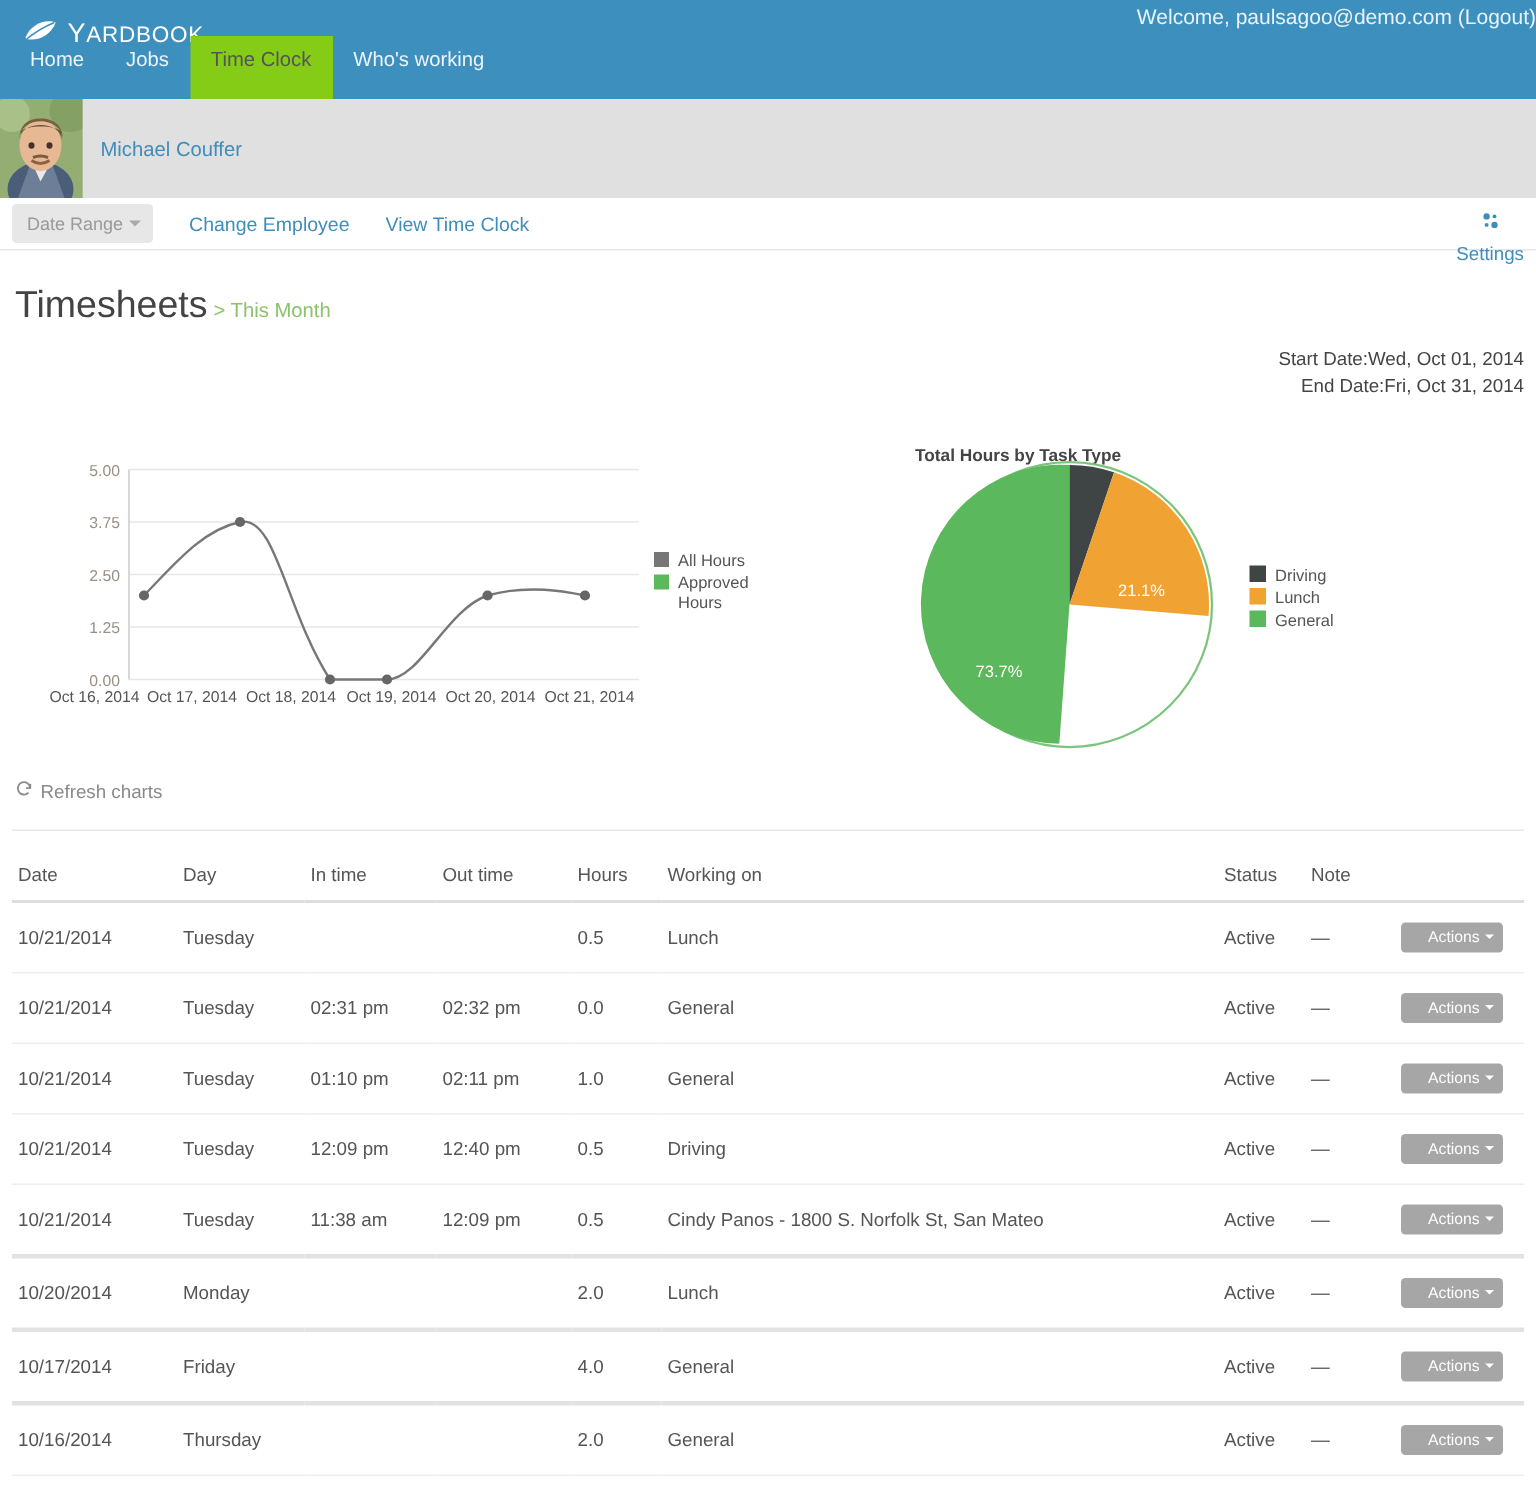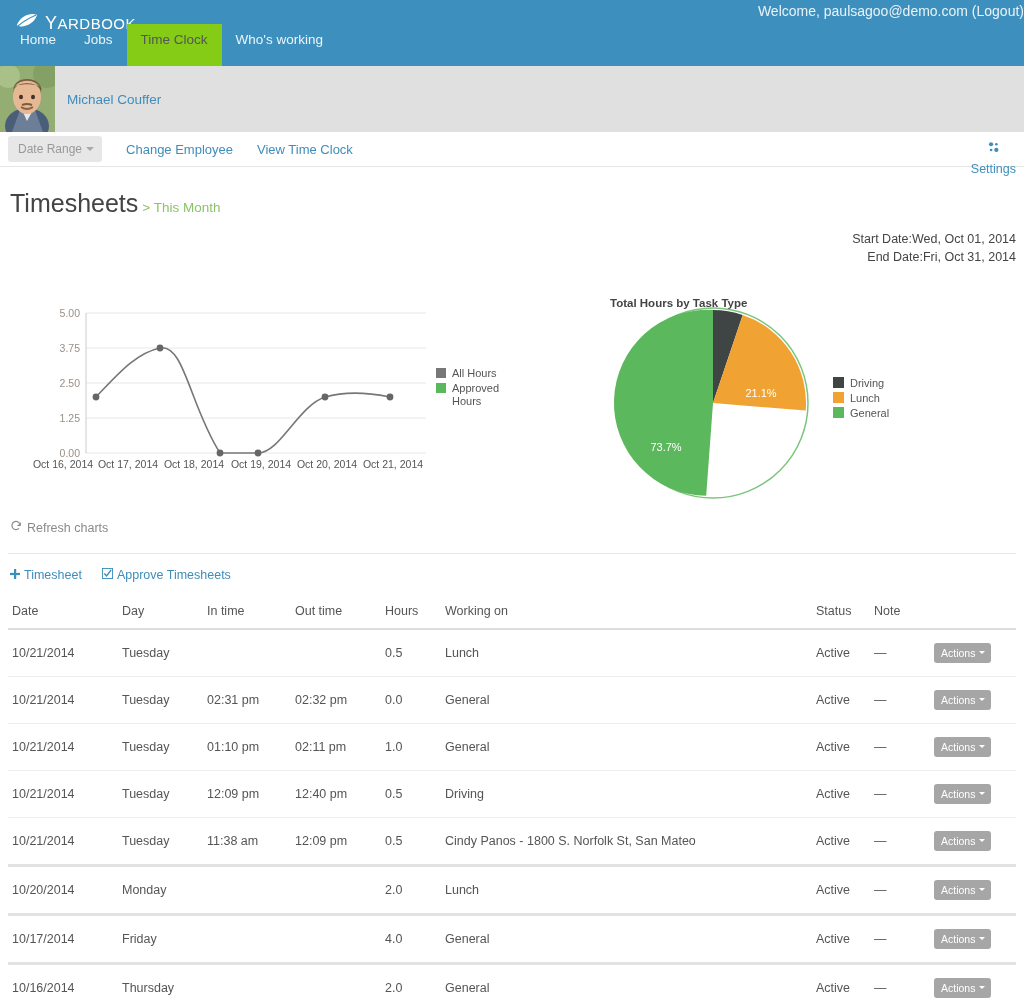--- a/index.html
+++ b/index.html
@@ -106,21 +106,21 @@
   }
   table.ts td {
     font-size:12.5px; color:#555555; padding:13px 4px;
     border-bottom:1px solid #eeeeee;
   }
   table.ts tr.group-end td { border-bottom:3px solid #e2e2e2; }
   td.muted { color:#9a9a9a; }
   td.hours { color:#555555; }
   .btn-actions {
     background:#a6a6a6; color:#ffffff; border:none; border-radius:3px;
-    font-size:10.5px; padding:4px 16px 4px 7px; position:relative;
+    font-size:10.5px; padding:4px 16px 4px 18px; position:relative;
     cursor:pointer; font-family:inherit; display:inline-block;
   }
   .btn-actions .caret {
     position:absolute; right:6px; top:50%; margin-top:-2px;
     border-left:3.5px solid transparent; border-right:3.5px solid transparent;
     border-top:3.5px solid #ffffff;
   }
   .col-date{width:110px}.col-day{width:85px}.col-in{width:88px}
   .col-out{width:90px}.col-hours{width:60px}.col-work{}
   .col-status{width:58px}.col-note{width:60px}.col-act{width:86px}
@@ -284,40 +284,20 @@
       <svg width="12" height="12" viewBox="0 0 16 16" fill="none" stroke="#8a8a8a" stroke-width="1.6">
         <path d="M13.5 7 A5.5 5.5 0 1 0 12 11.2"></path>
         <path d="M13.6 3.4 L13.6 7.2 L9.9 7.2" stroke-linejoin="round"></path>
       </svg>
     </span>
     <span>Refresh charts</span>
   </div>
 
   <div class="divider"></div>
 
-  <div class="actionlinks">
-    <a>
-      <span>
-        <svg width="10" height="10" viewBox="0 0 10 10" fill="#3f8dba">
-          <rect x="4" y="0" width="2.2" height="10"></rect>
-            <rect x="0" y="3.9" width="10" height="2.2"></rect>
-        </svg>
-      </span>
-      <span>Timesheet</span>
-    </a>
-    <a>
-      <span>
-        <svg width="11" height="11" viewBox="0 0 12 12">
-          <rect x="0.5" y="0.5" width="11" height="11" fill="none" stroke="#3f8dba"></rect>
-          <path d="M2.5 6 L5 8.6 L10 2" fill="none" stroke="#3f8dba" stroke-width="1.6"></path>
-        </svg>
-      </span>
-      <span>Approve Timesheets</span>
-    </a>
-  </div>
 
   <table class="ts">
     <thead>
       <tr>
         <th class="col-date">Date</th>
         <th class="col-day">Day</th>
         <th class="col-in">In time</th>
         <th class="col-out">Out time</th>
         <th class="col-hours">Hours</th>
         <th class="col-work">Working on</th>

